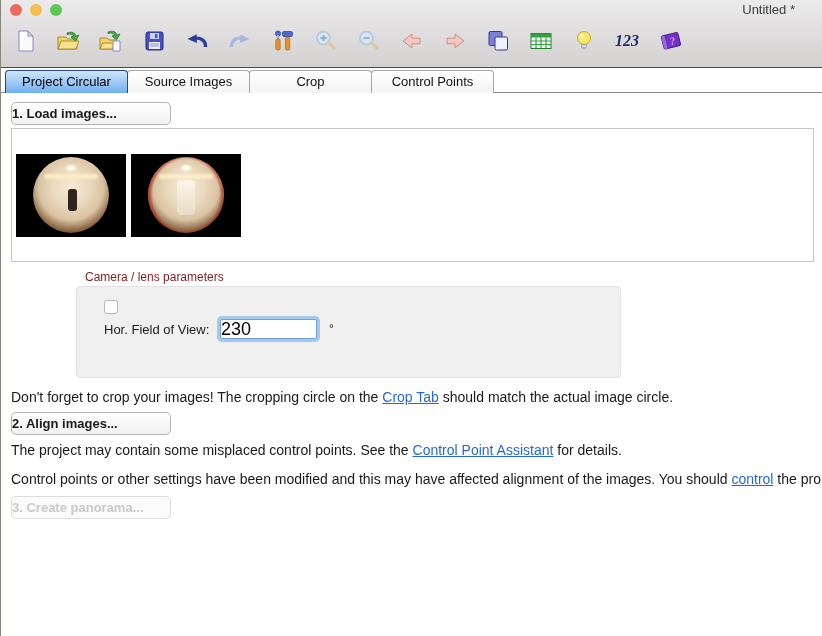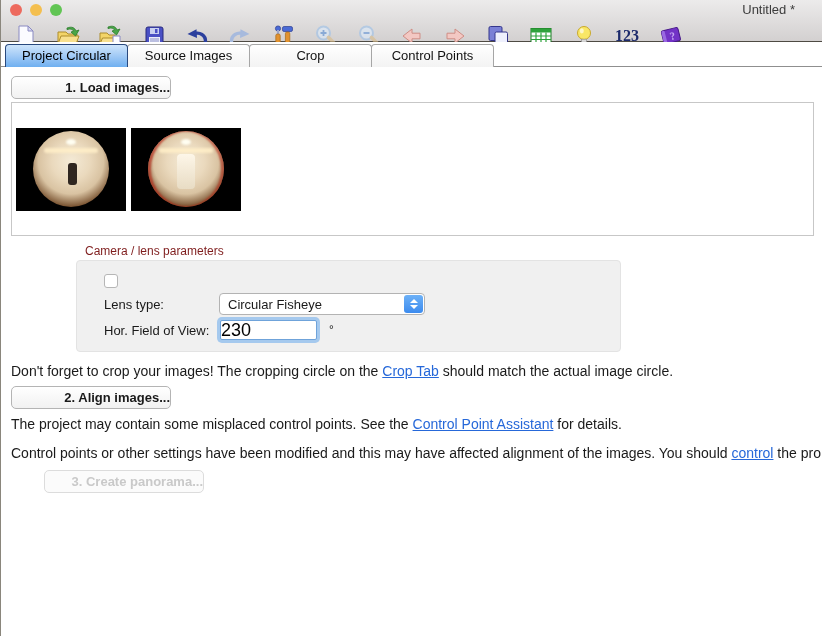--- a/index.html
+++ b/index.html
@@ -7,37 +7,37 @@
   body {
     font-family:"Liberation Sans", sans-serif;
     background:#ffffff;
     color:#1a1a1a;
     overflow:hidden;
   }
   .window { width:822px; height:636px; border-left:1px solid #8a867c; position:relative; }
 
   
   .chrome {
-    height:42px;
+    height:68px;
     background:linear-gradient(#ecebeb, #d3d0d0);
     border-bottom:1px solid #4e4a43;
     position:relative;
   }
   .traffic { position:absolute; top:4px; left:9px; display:flex; gap:8px; }
   .light { width:12px; height:12px; border-radius:50%; }
   .light.red { background:#ed6a5e; }
   .light.yellow { background:#f4bf4f; }
   .light.green { background:#61c554; }
   .win-title {
     position:absolute; top:2px; right:27px;
     font-size:13px; color:#3c3c3c;
   }
   .toolbar {
     position:absolute; left:10px; top:22px; height:32px;
-    display:flex; align-items:flex-start; gap:16px;
+    display:flex; align-items:flex-end; gap:16px;font-style:italic;
   }
   .ticon { width:27px; height:27px; display:flex; align-items:center; justify-content:center; }
   .ticon svg { display:block; }
   .num-icon {
     font-family:"Liberation Serif", serif;
     font-weight:bold; font-size:16px; color:#1c2a6b; width:auto; padding:0 2px;
   }
   .dim { opacity:.62; }
 
   
@@ -64,21 +64,21 @@
 
   
   .content { padding:9px 0 0 10px; background:#fff; }
 
   .assist-btn {
     display:block; width:160px; height:23px;
     font-family:"Liberation Sans", sans-serif;
     font-size:13px; font-weight:bold; color:#1a1a1a;
     background:linear-gradient(#ffffff,#f1f1f1);
     border:1px solid #b4b4b4; border-radius:5px;
-    text-align:right;
+    text-align:left;
   }
   .assist-btn.disabled { color:#c9c9c9; border-color:#dcdcdc; background:#fbfbfb; }
 
   .images-panel {
     margin-top:3px; margin-right:8px; height:134px;
     border:1px solid #c7c7c7; background:#fff;
     display:flex; align-items:center; gap:5px; padding-left:4px;
   }
   .thumb { width:110px; height:83px; background:#000; display:flex; align-items:center; justify-content:center; position:relative; }
   .fisheye {
@@ -123,21 +123,21 @@
     border:1px solid #6fa3da; border-radius:2px; 
     outline:none; box-shadow:0 0 0 3px #a5c9ee;
     margin-left:1px;
   }
   .degree { margin-left:12px; font-size:12px; }
 
   .msg { font-size:14px; margin-top:11px; white-space:nowrap; overflow:hidden; width:812px; }
   .msg a { color:#2668d9; text-decoration:underline; cursor:pointer; }
   .mt7 { margin-top:7px; }
   .mt13 { margin-top:13px; }
-  .mt9 { margin-top:9px;margin-left:33px; }
+  .mt9 { margin-top:9px; }
 </style>
 </head>
 <body>
 
 <div class="window">
 
   <div class="chrome">
     <div class="traffic">
       <div class="light red"></div>
       <div class="light yellow"></div>
@@ -282,30 +282,20 @@
         </div>
       </div>
     </div>
 
     <div class="group-label">Camera / lens parameters</div>
     <div class="group-box">
       <div class="g-row">
         <span class="checkbox"></span>
       </div>
       <div class="g-row">
-        <span class="g-label">Lens type:</span>
-        <div class="dropdown">
-          <span>Circular Fisheye</span>
-          <span class="stepper">
-            <span class="tri-up"></span>
-              <span class="tri-down"></span>
-          </span>
-        </div>
-      </div>
-      <div class="g-row">
         <span class="g-label">Hor. Field of View:</span>
         <input class="hfov-input" value="230" style="">
         <span class="degree">°</span>
       </div>
     </div>
 
     <div class="msg">
       <span>Don't forget to crop your images! The cropping circle on the </span><a>Crop Tab</a><span> should match the actual image circle.</span>
     </div>
 

